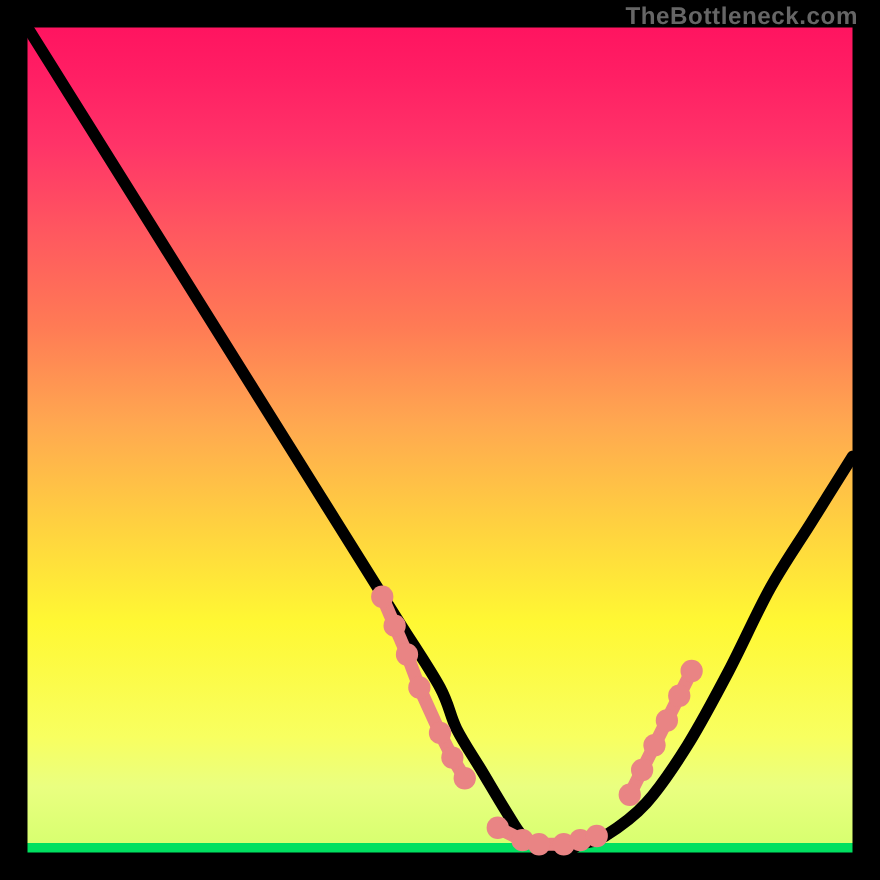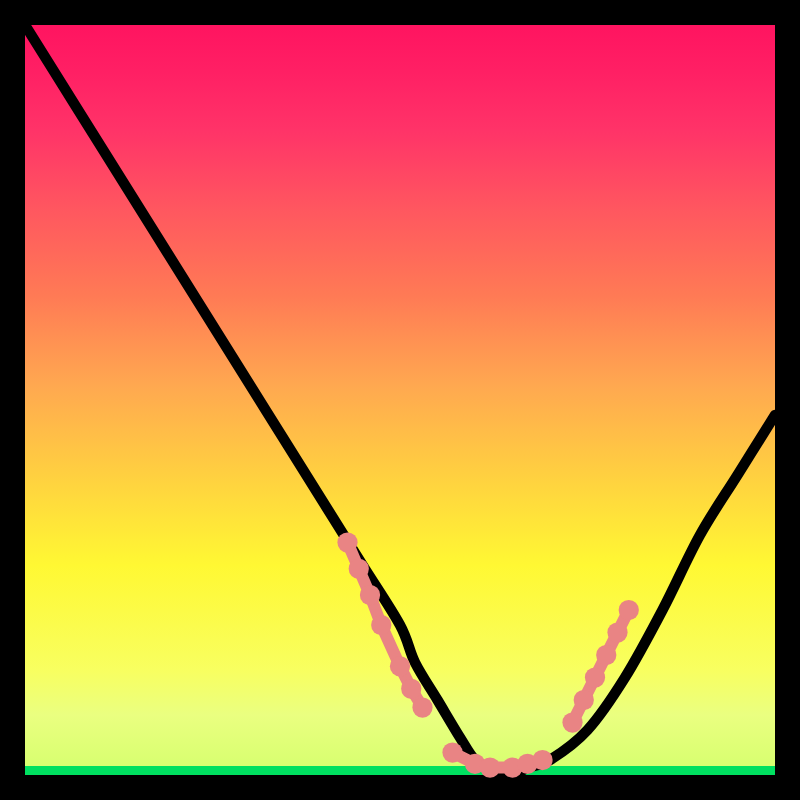--- a/index.html
+++ b/index.html
@@ -70,20 +70,21 @@
   }
   .salmon-dot {
     fill: #e98484;
     stroke: none;
   }
 </style>
 </head>
 <body>
 
 <div class="stage">
+  <div class="watermark">TheBottleneck.com</div>
 
   <div class="plot">
     <div class="gradient-bg"></div>
     <svg class="curve" viewBox="0 0 100 100" preserveAspectRatio="none">
       <path class="curve-path" d="M 0 0 C 0.8333333333333334 1.3333333333333333 3.333333333333333 5.333333333333334 5 8 C 6.666666666666667 10.666666666666666 8.333333333333334 13.333333333333334 10 16 C 11.666666666666666 18.666666666666668 13.333333333333334 21.333333333333332 15 24 C 16.666666666666668 26.666666666666668 18.333333333333332 29.333333333333332 20 32 C 21.666666666666668 34.666666666666664 23.333333333333332 37.333333333333336 25 40 C 26.666666666666668 42.666666666666664 28.333333333333332 45.333333333333336 30 48 C 31.666666666666668 50.666666666666664 33.333333333333336 53.333333333333336 35 56 C 36.666666666666664 58.666666666666664 38.333333333333336 61.333333333333336 40 64 C 41.666666666666664 66.66666666666667 43.333333333333336 69.33333333333333 45 72 C 46.666666666666664 74.66666666666667 48.833333333333336 77.83333333333333 50 80 C 51.166666666666664 82.16666666666667 51.166666666666664 83.33333333333333 52 85 C 52.833333333333336 86.66666666666667 54.00000000000001 88.33333333333333 55.00000000000001 90 C 56.00000000000001 91.66666666666667 57.16666666666666 93.66666666666667 57.99999999999999 95 C 58.83333333333333 96.33333333333333 59.33333333333333 97.33333333333333 60 98 C 60.66666666666667 98.66666666666667 61.166666666666664 98.66666666666667 62 99 C 62.833333333333336 99.33333333333333 64.16666666666667 100 65 100 C 65.83333333333333 100 66.16666666666667 99.33333333333333 67 99 C 67.83333333333333 98.66666666666667 68.66666666666667 98.83333333333333 70 98 C 71.33333333333333 97.16666666666667 73.33333333333333 95.83333333333333 75 94 C 76.66666666666667 92.16666666666667 78.33333333333333 89.66666666666667 80 87 C 81.66666666666667 84.33333333333333 83.33333333333333 81.16666666666667 85 78 C 86.66666666666667 74.83333333333333 88.33333333333333 71 90 68 C 91.66666666666667 65 93.33333333333333 62.666666666666664 95 60 C 96.66666666666667 57.333333333333336 99.16666666666667 53.333333333333336 100 52"></path>
       <g>
           <line x1="79" y1="81" x2="80.5" y2="78" stroke="#e98484" stroke-width="1.6" stroke-linecap="round"></line>
           <line x1="77.5" y1="84" x2="79" y2="81" stroke="#e98484" stroke-width="1.6" stroke-linecap="round"></line>
           <line x1="76" y1="87" x2="77.5" y2="84" stroke="#e98484" stroke-width="1.6" stroke-linecap="round"></line>
           <line x1="74.5" y1="90" x2="76" y2="87" stroke="#e98484" stroke-width="1.6" stroke-linecap="round"></line>

